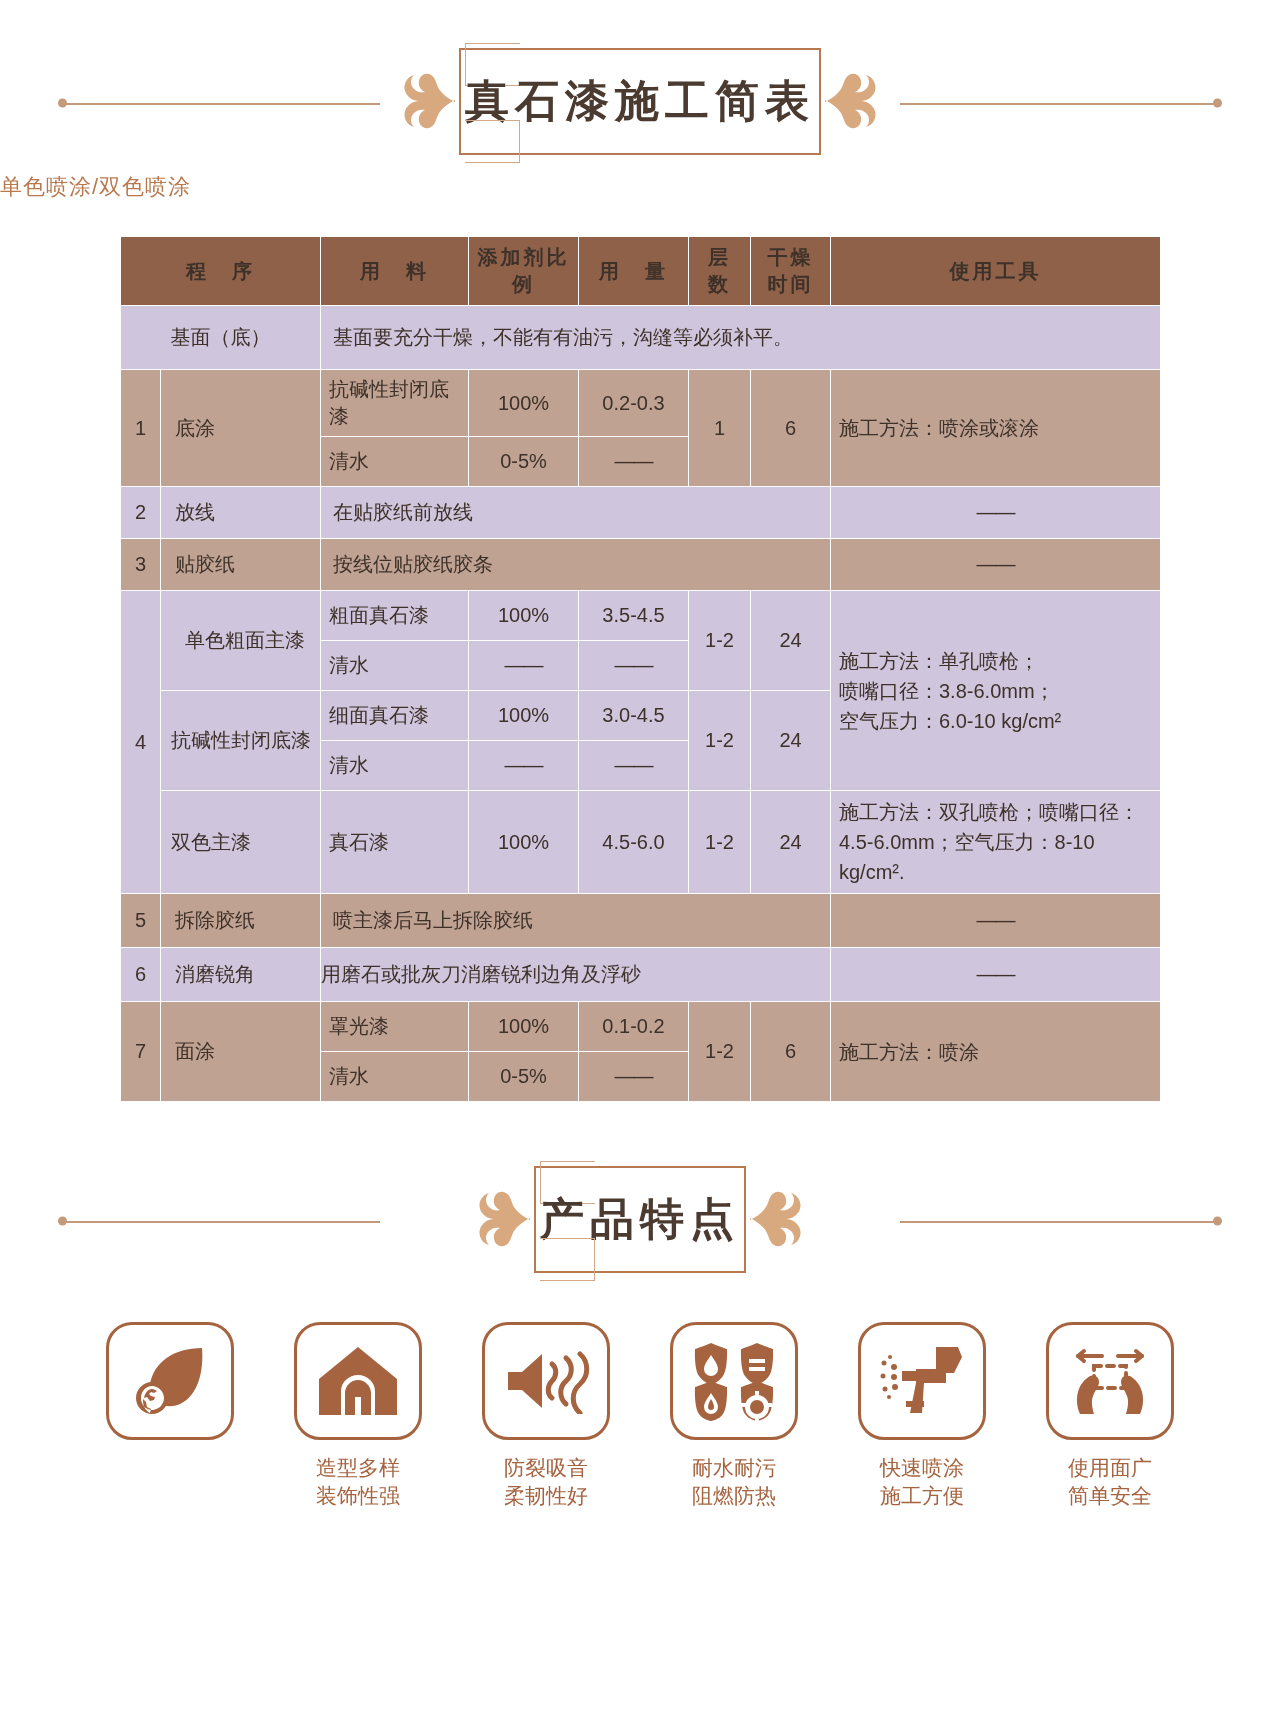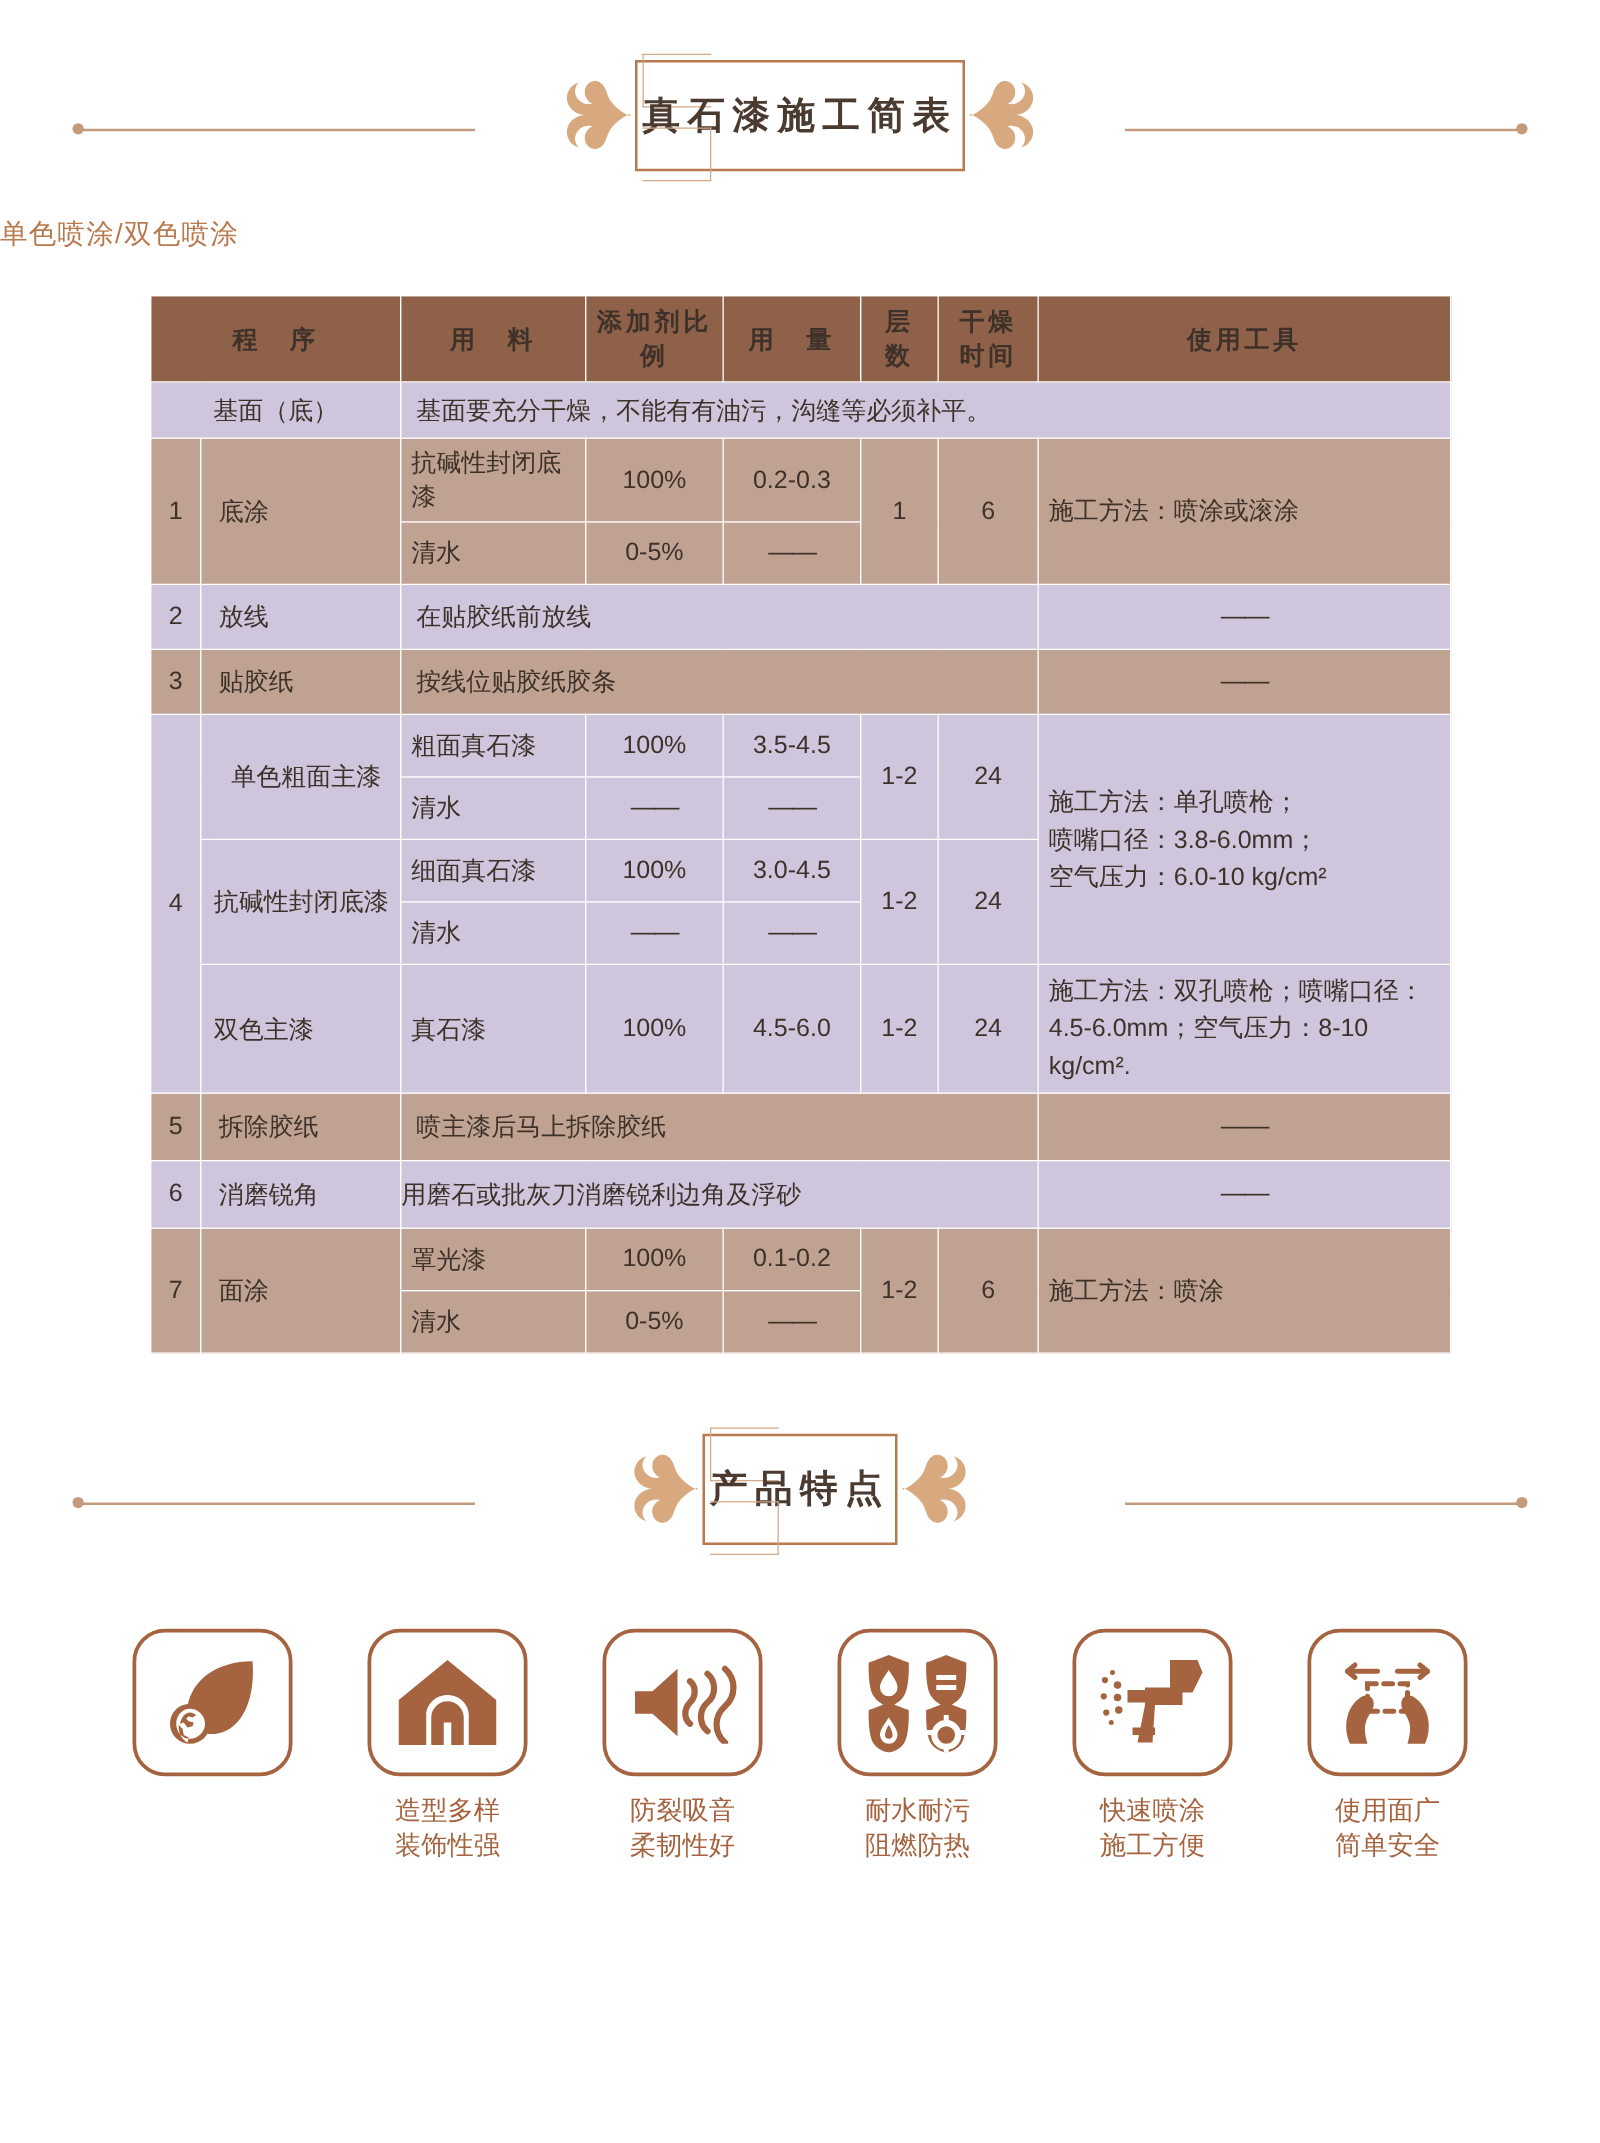--- a/index.html
+++ b/index.html
@@ -54,21 +54,21 @@
   .banner-box {
     border: 2px solid #b9794e;
     padding: 4px;
     background: #fff;
   }
   .banner-box-inner {
     border: 1px solid #d3a887;
     padding: 10px 54px 14px 54px;
   }
   .banner-title {
-    font-size: 30px;
+    font-size: 44px;
     font-weight: bold;
     letter-spacing: 6px;
     color: #4a3a30;
     white-space: nowrap;
     font-family: "DejaVu Sans", "Liberation Sans", sans-serif;
   }
   .flourish {
     width: 62px;
     height: 78px;
     flex: 0 0 auto;
@@ -208,21 +208,21 @@
         <th>用　料</th>
         <th>添加剂比例</th>
         <th>用　量</th>
         <th>层　数</th>
         <th>干燥时间</th>
         <th>使用工具</th>
       </tr>
     </thead>
     <tbody>
 
-      <tr style="height:45px">
+      <tr style="height:64px">
         <td class="band-purple c-center" colspan="2">基面（底）</td>
         <td class="band-purple c-left" colspan="6" style="padding-left:12px">基面要充分干燥，不能有有油污，沟缝等必须补平。</td>
       </tr>
 
       <tr style="height:50px">
         <td class="band-brown idx" rowspan="2">1</td>
         <td class="band-brown c-left" rowspan="2" style="padding-left:14px">底涂</td>
         <td class="band-brown c-left">抗碱性封闭底漆</td>
         <td class="band-brown c-center">100%</td>
         <td class="band-brown c-center">0.2-0.3</td>

